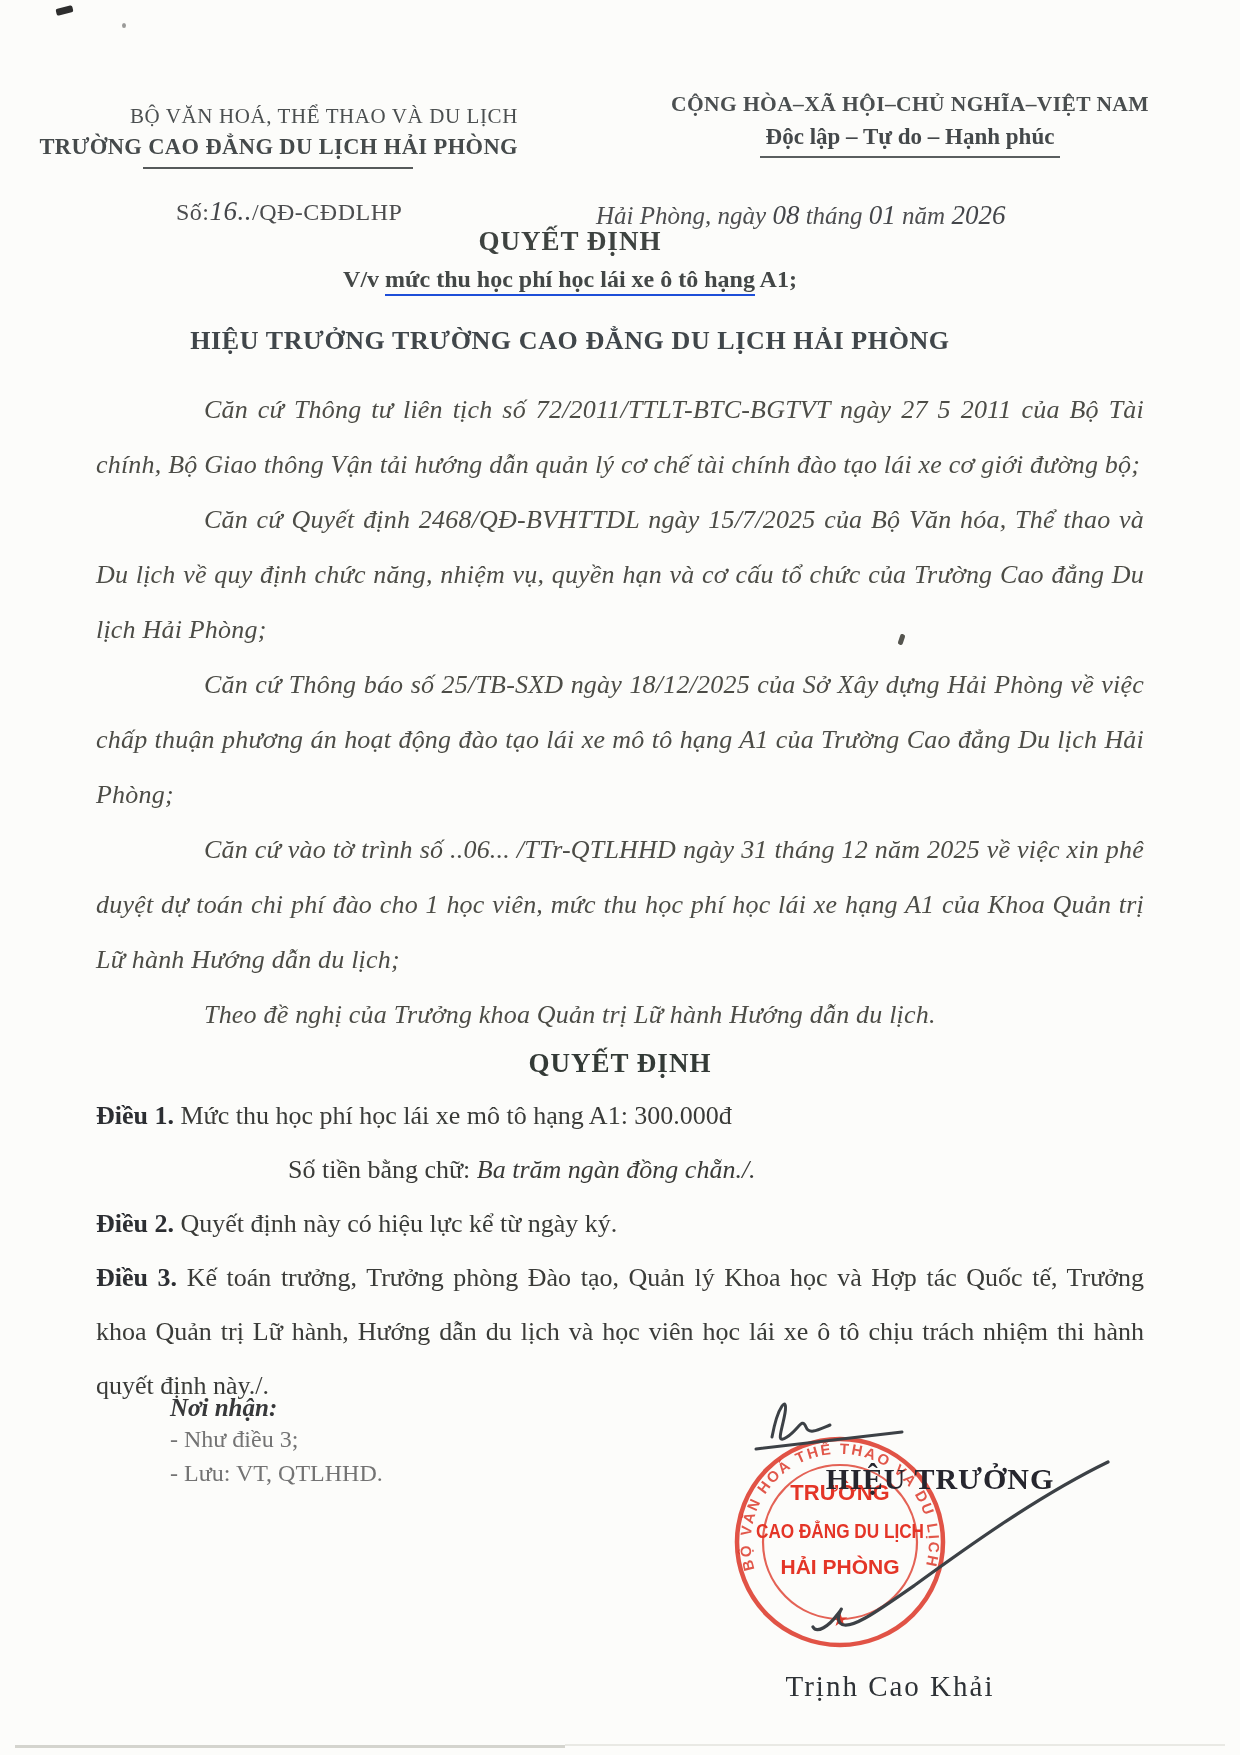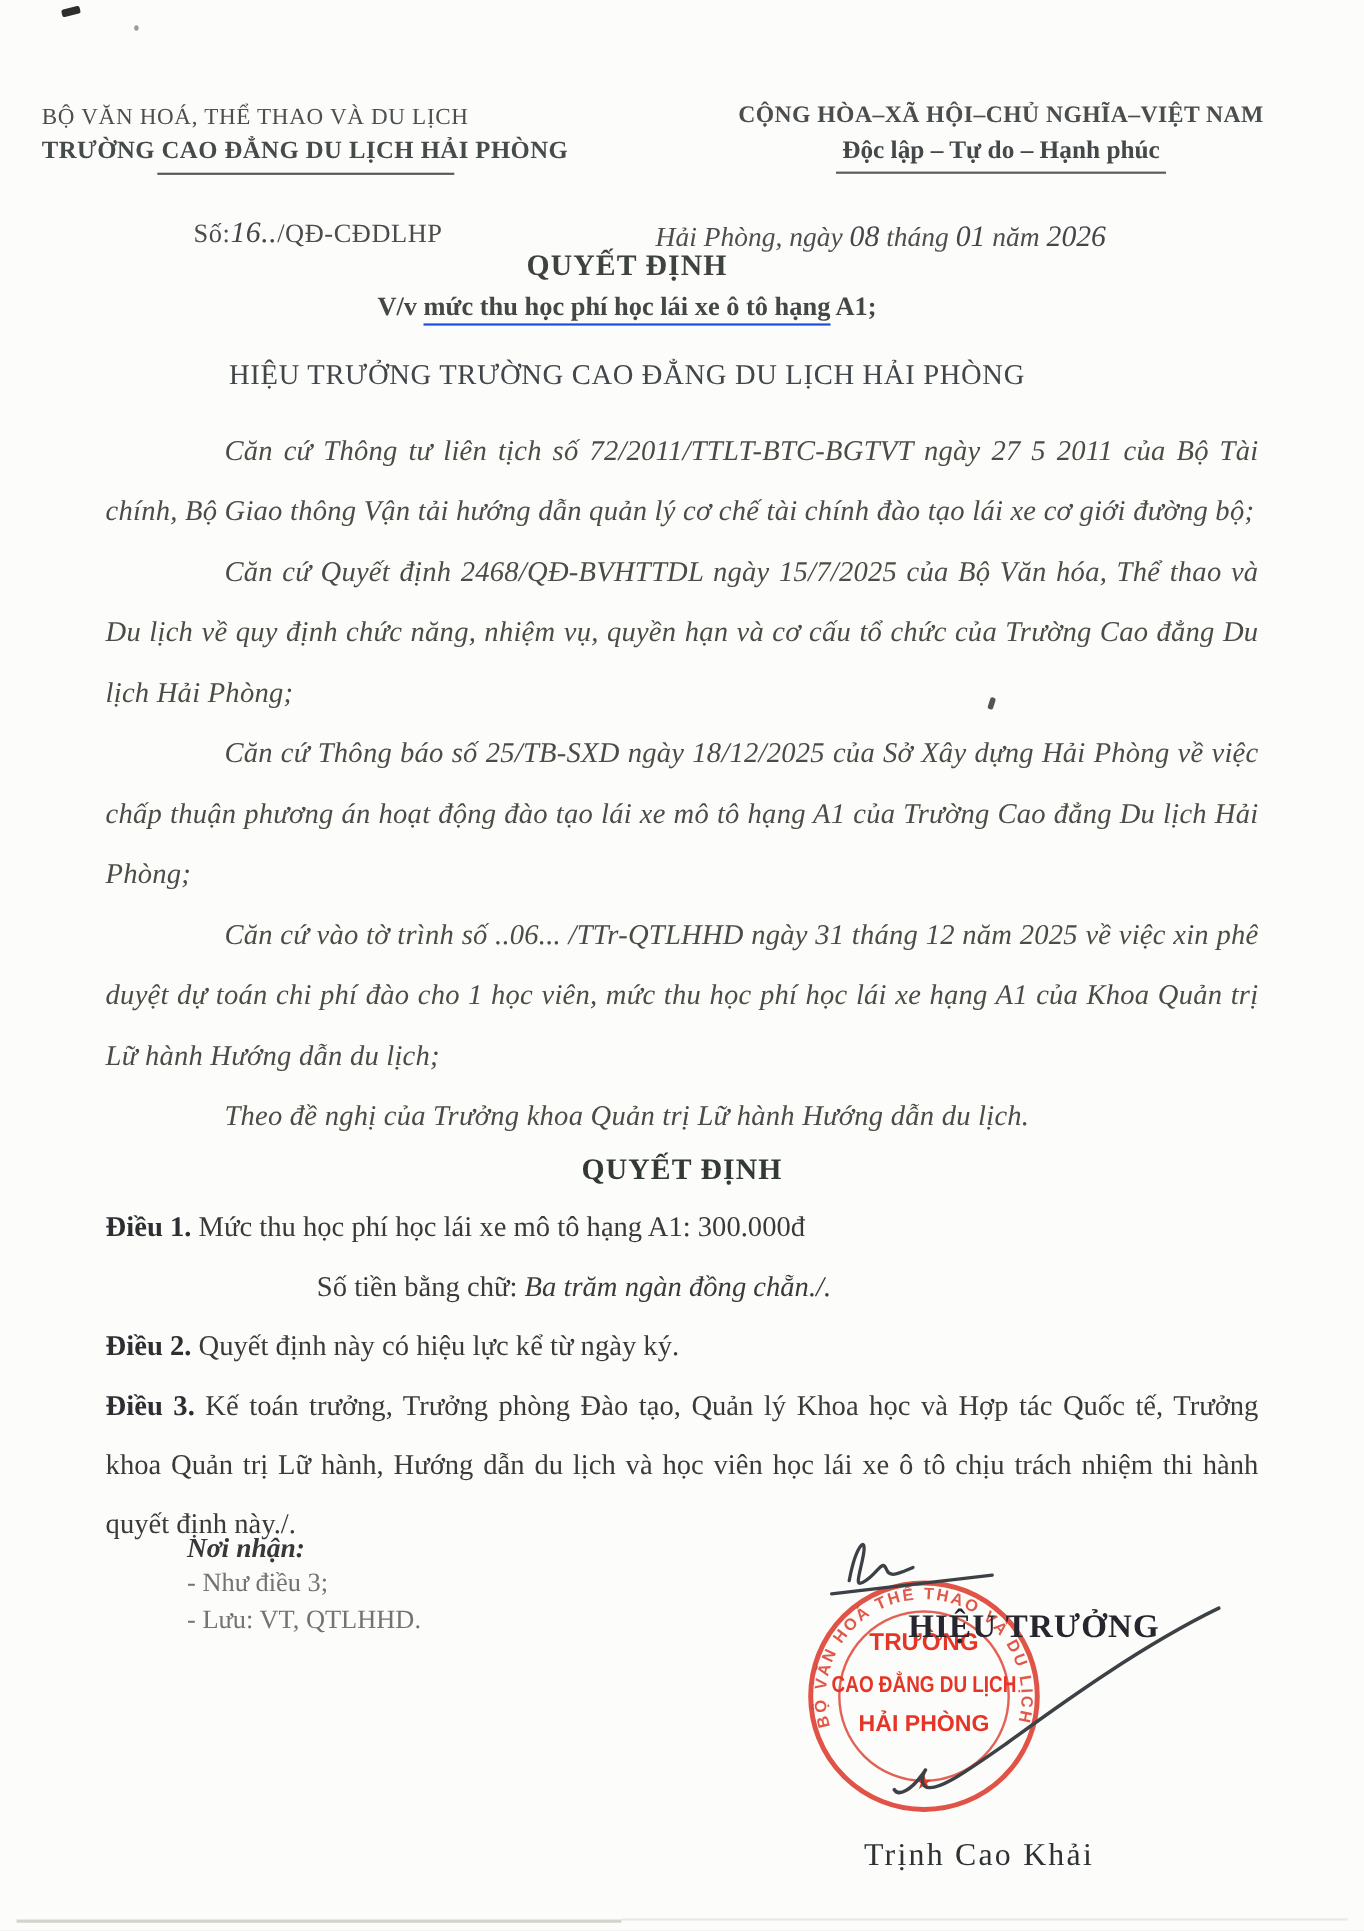--- a/index.html
+++ b/index.html
@@ -2,39 +2,39 @@
 <html><head>
 <meta charset="utf-8">
 <style>
   html,body{margin:0;padding:0;background:#e9e9e6;}
   .page{
     position:relative; width:1240px; height:1755px; margin:0 auto;
     background:#fcfcfa; overflow:hidden;
     font-family:"Liberation Serif","DejaVu Serif",serif; color:#3f3f3c;
   }
   
-  .org-block{position:absolute; left:38px; top:94px; width:480px; text-align:left;}
+  .org-block{position:absolute; left:38px; top:104px; width:480px; text-align:right;}
   .org-line1{font-size:21px; letter-spacing:.6px; color:#4b4f50; white-space:nowrap;}
   .org-line2{font-size:22.5px; font-weight:bold; letter-spacing:.4px; color:#454a4b; margin-top:5px; white-space:nowrap;}
   .org-underline{margin:7px auto 0; width:270px; height:2px; background:#565a5a;}
   .national-block{position:absolute; left:640px; top:92px; width:540px; text-align:center;}
   .nat-line1{font-size:21.5px; font-weight:bold; letter-spacing:.4px; color:#4a4e4f; white-space:nowrap;}
   .nat-line2{font-size:23px; font-weight:bold; color:#44484a; margin-top:7px;}
   .nat-underline{margin:6px auto 0; width:300px; height:2px; background:#5a5e5e;}
   .so-line{position:absolute; left:176px; top:196px; font-size:24px; color:#4b4c4e; letter-spacing:.5px;}
   .hand{font-style:italic; font-size:27px; color:#44464a;}
   .date-line{position:absolute; left:596px; top:200px; width:560px; font-size:25px; font-style:italic; color:#4d4e50; white-space:nowrap;}
   
   .title-main{position:absolute; left:0; top:226px; width:1140px; text-align:center;
     font-size:27px; font-weight:bold; letter-spacing:1px; color:#3e4340;}
   .title-sub{position:absolute; left:0; top:266px; width:1140px; text-align:center;
     font-size:24px; font-weight:bold; color:#434746;}
   .title-sub .u{border-bottom:2px solid #1d4ed8; padding-bottom:2px;}
   .issuer{position:absolute; left:0; top:326px; width:1140px; text-align:center;
-    font-size:26px; font-weight:normal; letter-spacing:.6px; color:#40464a;}
+    font-size:26px; font-weight:bold; letter-spacing:.6px; color:#40464a;}
   
   .body-flow{position:absolute; left:96px; top:382px; width:1048px;}
   .preamble p{
     margin:0; text-indent:108px; line-height:55px; text-align:justify;
     font-size:26px; font-style:italic; color:#4c4c46; letter-spacing:.2px;
   }
   .decision-heading{margin:6px 0 0; text-align:center; font-size:27px; font-weight:bold;
     letter-spacing:1px; color:#333a36;}
   .articles{margin-top:10px;}
   .articles p{margin:0; line-height:54px; font-size:26px; text-align:justify; color:#3a3b38;}

